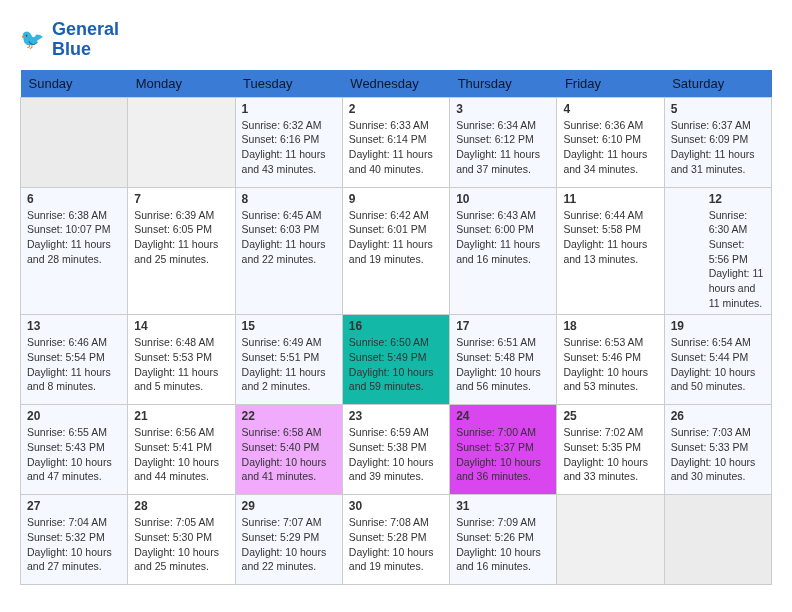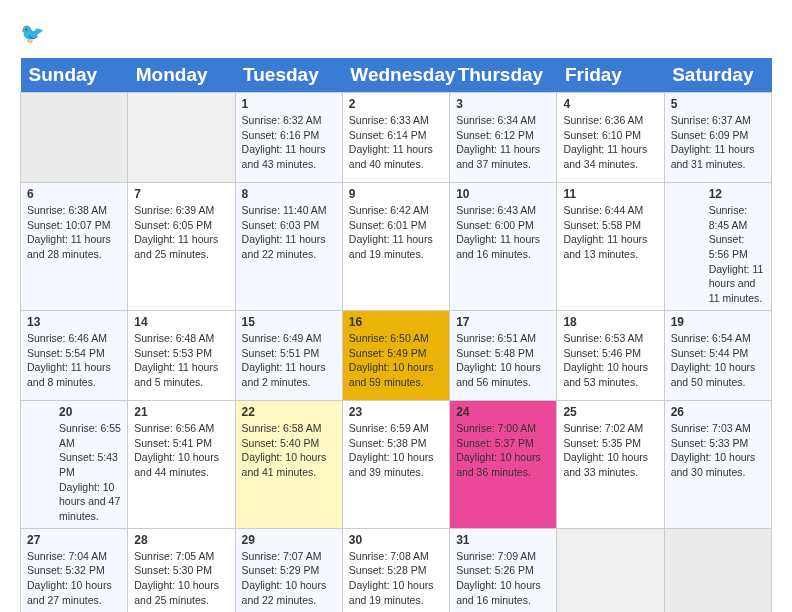--- a/index.html
+++ b/index.html
@@ -46,25 +46,25 @@
       font-size: 16px;
       color: #555;
     }
     table {
       width: 100%;
       border-collapse: collapse;
       table-layout: fixed;
     }
     th {
       background-color: #3a7bd5;
-      color: #ffffff;
+      color: #0f172a;
       text-align: left;
       padding: 6px 8px;
-      font-size: 19px;
-      font-weight: bold;
+      font-size: 13px;
+      font-weight: normal;
     }
     td {
       border: 1px solid #ccc;
       vertical-align: top;
       padding: 4px 6px;
       font-size: 10.5px;
       color: #333;
       height: 90px;
       background: #fff;
     }
@@ -94,20 +94,24 @@
     }
   </style>
 </head>
 <body>
 
 <div class="header">
   <div class="logo">
     <svg class="logo-bird" viewBox="0 0 40 40" xmlns="http://www.w3.org/2000/svg">
       <text y="28" font-size="28" fill="#1a5fb4">🐦</text>
     </svg>
+    <div class="logo-text">
+      <div><span>General</span></div>
+      <div style="color:#1a5fb4;">Blue</div>
+    </div>
   </div>
   <div class="title-block">
     <div class="month-title"></div>
     <div class="location"></div>
   </div>
 </div>
 
 <table>
   <thead>
     <tr>
@@ -178,21 +182,21 @@
           <span class="day-num">7</span>
           <div class="day-info">
             <div>Sunrise: 6:39 AM</div>
             <div>Sunset: 6:05 PM</div>
             <div>Daylight: 11 hours and 25 minutes.</div>
           </div>
         </td>
         <td style="background: rgb(245, 248, 255);">
           <span class="day-num">8</span>
           <div class="day-info">
-            <div>Sunrise: 11:40 AM</div>
+            <div>Sunrise: 6:45 AM</div>
             <div>Sunset: 6:03 PM</div>
             <div>Daylight: 11 hours and 22 minutes.</div>
           </div>
         </td>
         <td style="background: rgb(255, 255, 255);">
           <span class="day-num">9</span>
           <div class="day-info">
             <div>Sunrise: 6:42 AM</div>
             <div>Sunset: 6:01 PM</div>
             <div>Daylight: 11 hours and 19 minutes.</div>
@@ -210,21 +214,21 @@
           <span class="day-num">11</span>
           <div class="day-info">
             <div>Sunrise: 6:44 AM</div>
             <div>Sunset: 5:58 PM</div>
             <div>Daylight: 11 hours and 13 minutes.</div>
           </div>
         </td>
         <td style="background: rgb(245, 248, 255); padding-left: 44px;">
           <span class="day-num">12</span>
           <div class="day-info">
-            <div>Sunrise: 8:45 AM</div>
+            <div>Sunrise: 6:30 AM</div>
             <div>Sunset: 5:56 PM</div>
             <div>Daylight: 11 hours and 11 minutes.</div>
           </div>
         </td>
       </tr>
       <tr>
         <td style="background: rgb(245, 248, 255);">
           <span class="day-num">13</span>
           <div class="day-info">
             <div>Sunrise: 6:46 AM</div>
@@ -241,21 +245,21 @@
           </div>
         </td>
         <td style="background: rgb(245, 248, 255); margin-left: 20px;">
           <span class="day-num">15</span>
           <div class="day-info">
             <div>Sunrise: 6:49 AM</div>
             <div>Sunset: 5:51 PM</div>
             <div>Daylight: 11 hours and 2 minutes.</div>
           </div>
         </td>
-        <td style="background: #eab308;">
+        <td style="background: #14b8a6;">
           <span class="day-num">16</span>
           <div class="day-info">
             <div>Sunrise: 6:50 AM</div>
             <div>Sunset: 5:49 PM</div>
             <div>Daylight: 10 hours and 59 minutes.</div>
           </div>
         </td>
         <td style="background: rgb(245, 248, 255);">
           <span class="day-num">17</span>
           <div class="day-info">
@@ -275,53 +279,53 @@
         <td style="background: rgb(245, 248, 255);">
           <span class="day-num">19</span>
           <div class="day-info">
             <div>Sunrise: 6:54 AM</div>
             <div>Sunset: 5:44 PM</div>
             <div>Daylight: 10 hours and 50 minutes.</div>
           </div>
         </td>
       </tr>
       <tr>
-        <td style="background: rgb(245, 248, 255); padding-left: 38px;">
+        <td style="background: rgb(245, 248, 255);">
           <span class="day-num">20</span>
           <div class="day-info">
             <div>Sunrise: 6:55 AM</div>
             <div>Sunset: 5:43 PM</div>
             <div>Daylight: 10 hours and 47 minutes.</div>
           </div>
         </td>
         <td style="background: rgb(255, 255, 255);">
           <span class="day-num">21</span>
           <div class="day-info">
             <div>Sunrise: 6:56 AM</div>
             <div>Sunset: 5:41 PM</div>
             <div>Daylight: 10 hours and 44 minutes.</div>
           </div>
         </td>
-        <td style="background: #fef9c3;">
+        <td style="background: #f0abfc;">
           <span class="day-num">22</span>
           <div class="day-info">
             <div>Sunrise: 6:58 AM</div>
             <div>Sunset: 5:40 PM</div>
             <div>Daylight: 10 hours and 41 minutes.</div>
           </div>
         </td>
         <td style="background: rgb(255, 255, 255);">
           <span class="day-num">23</span>
           <div class="day-info">
             <div>Sunrise: 6:59 AM</div>
             <div>Sunset: 5:38 PM</div>
             <div>Daylight: 10 hours and 39 minutes.</div>
           </div>
         </td>
-        <td style="background: #ec4899;">
+        <td style="background: #d946ef;">
           <span class="day-num">24</span>
           <div class="day-info">
             <div>Sunrise: 7:00 AM</div>
             <div>Sunset: 5:37 PM</div>
             <div>Daylight: 10 hours and 36 minutes.</div>
           </div>
         </td>
         <td style="background: rgb(255, 255, 255);">
           <span class="day-num">25</span>
           <div class="day-info">

